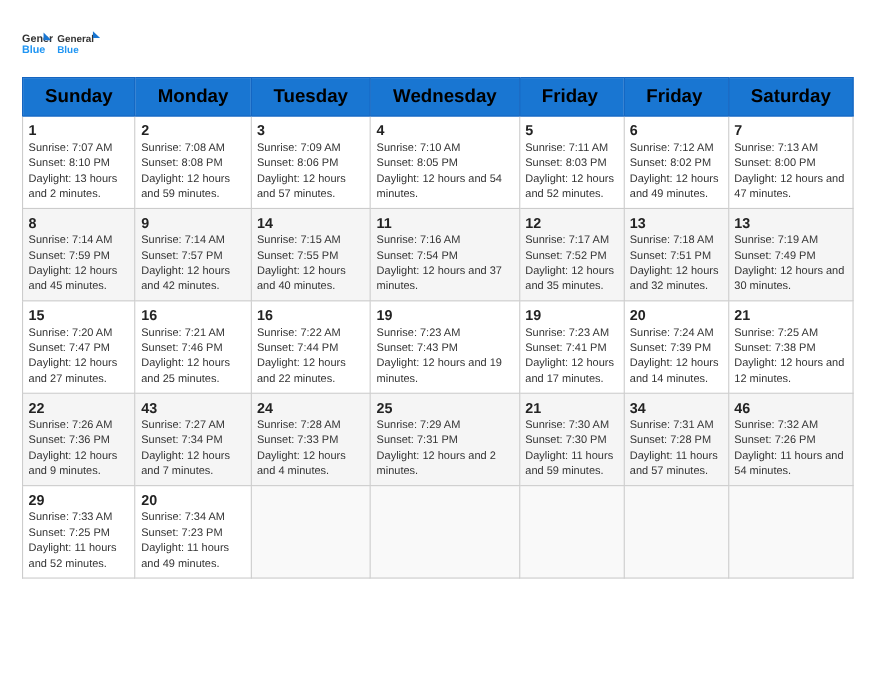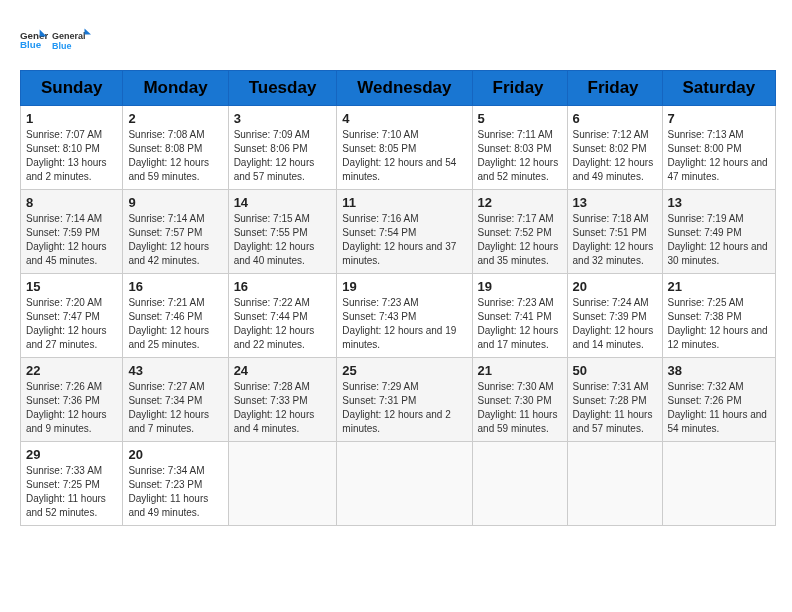--- a/index.html
+++ b/index.html
@@ -222,25 +222,25 @@
         </td>
         <td>
           <span class="day-num">25</span>
           <div class="day-info">Sunrise: 7:29 AM<br>Sunset: 7:31 PM<br>Daylight: 12 hours and 2 minutes.</div>
         </td>
         <td>
           <span class="day-num">21</span>
           <div class="day-info">Sunrise: 7:30 AM<br>Sunset: 7:30 PM<br>Daylight: 11 hours and 59 minutes.</div>
         </td>
         <td>
-          <span class="day-num">50</span>
+          <span class="day-num">34</span>
           <div class="day-info">Sunrise: 7:31 AM<br>Sunset: 7:28 PM<br>Daylight: 11 hours and 57 minutes.</div>
         </td>
         <td>
-          <span class="day-num">38</span>
+          <span class="day-num">46</span>
           <div class="day-info">Sunrise: 7:32 AM<br>Sunset: 7:26 PM<br>Daylight: 11 hours and 54 minutes.</div>
         </td>
       </tr>
       <tr>
         <td>
           <span class="day-num">29</span>
           <div class="day-info">Sunrise: 7:33 AM<br>Sunset: 7:25 PM<br>Daylight: 11 hours and 52 minutes.</div>
         </td>
         <td>
           <span class="day-num">20</span>

